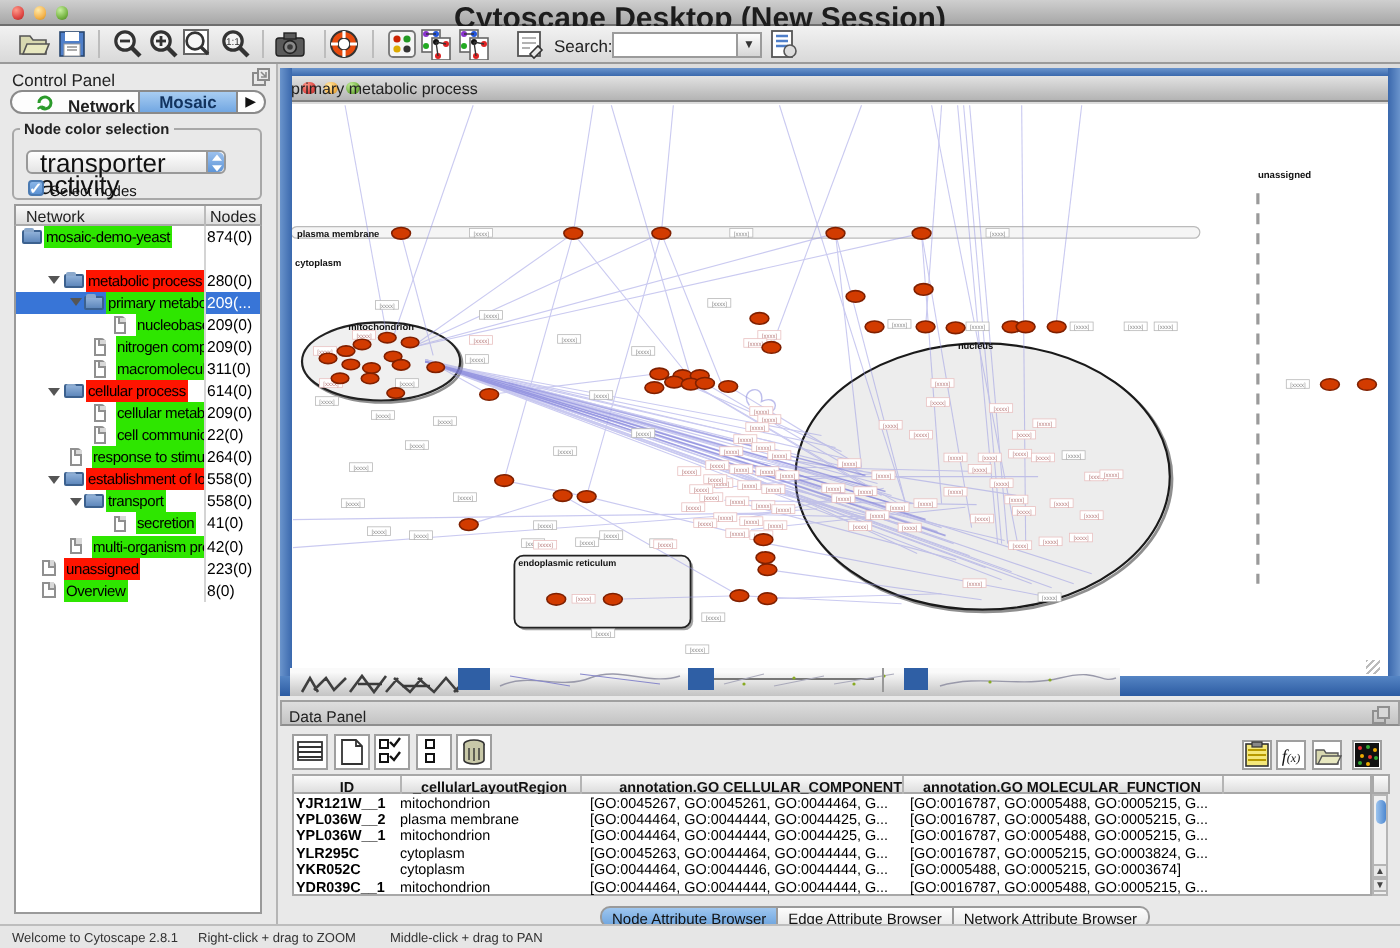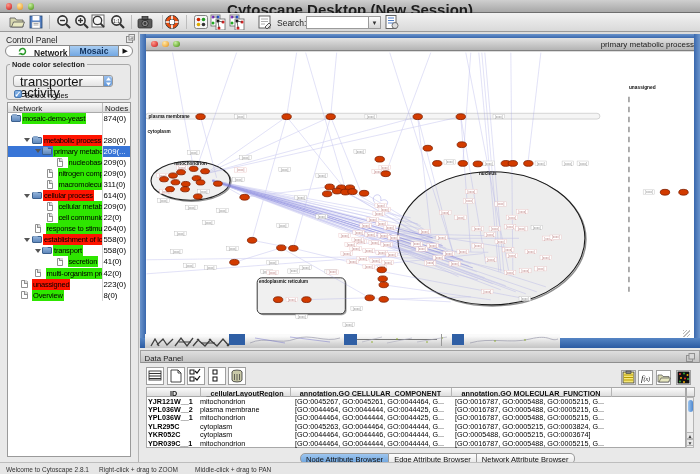--- a/index.html
+++ b/index.html
@@ -45,21 +45,21 @@
 .tname { position:absolute; top:0; height:11.05px; line-height:11px; padding:0 1px; color:#000; white-space:nowrap; overflow:hidden; }
 .tcount { position:absolute; left:95.5px; top:0; height:11.05px; line-height:11px; color:#000; letter-spacing:0; font-size:7.8px; }
 
 #desktop { position:absolute; left:139px; top:32px; width:561px; height:316px; background:#dcdcdc; }
 #frame { position:absolute; left:1px; top:2px; width:560px; height:314px; }
 #frame .btop { position:absolute; left:0; top:0; width:100%; height:3.5px; background:linear-gradient(#6a94cc,#3a68ad); }
 #frame .bleft { position:absolute; left:0; top:0; width:5.5px; height:100%; background:linear-gradient(90deg,#6a94cc,#3a68ad); }
 #frame .bright { position:absolute; right:0; top:0; width:6px; height:100%; background:linear-gradient(90deg,#3a68ad,#6a94cc); }
 #frame .bbot { position:absolute; left:0; bottom:0; width:100%; height:10px; background:linear-gradient(#5585c4,#2c5ba2); }
 #ftitle { position:absolute; left:5.5px; top:3.5px; right:6px; height:13px; background:linear-gradient(#e2e2e2,#b4b4b4); border-bottom:1px solid #808080; }
-#ftitle .t { position:absolute; left:0; width:100%; text-align:right; top:2.5px; font-size:8px; font-weight:normal; color:#222;padding-left:16px; }
+#ftitle .t { position:absolute; left:0; width:100%; text-align:left; top:2.5px; font-size:8px; font-weight:normal; color:#222; }
 #fcanvas { position:absolute; left:5.5px; top:17.5px; right:6px; bottom:10px; background:#fff; overflow:hidden; }
 .grip { position:absolute; right:4px; bottom:1px; width:7px; height:7px;
   background:repeating-linear-gradient(135deg,#bbb 0,#bbb 1px,#fff 1px,#fff 2.4px); }
 
 #strip { position:absolute; left:6px; top:302px; width:415px; height:14px; background:linear-gradient(#fafafa 15%,#d6d6d6 70%,#c4c4c4); overflow:hidden; }
 
 #dpanel { position:absolute; left:139px; top:350px; width:561px; height:113px; background:#e9e9e9; }
 #dtitle { position:absolute; left:0.5px; top:0; width:560px; height:13px; background:linear-gradient(#dedede,#c3c3c3); border:1px solid #a0a0a0; border-bottom:1px solid #8e8e8e; }
 #dtitle .t { position:absolute; left:4px; top:2.5px; font-size:7.8px; color:#222; }
 .dbtn { position:absolute; background:#fff; border:1px solid #9f9f9f; }
@@ -789,21 +789,21 @@
         <circle cx="11.5" cy="5" r="1" fill="#ea0"></circle>
         <circle cx="5" cy="8" r="1" fill="#ea0"></circle>
         <circle cx="9" cy="8.5" r="1" fill="#e33"></circle>
         <circle cx="12" cy="9" r="1" fill="#3a3"></circle>
         <circle cx="4" cy="11.5" r="1" fill="#3a3"></circle>
         <circle cx="8" cy="12" r="1" fill="#ea0"></circle>
       </svg>
     <div id="dtable-head">
       <span style="position:absolute;left:0;top:0.8px;width:53px;text-align:center">ID</span>
       <span style="position:absolute;left:53px;top:0.8px;width:90px;text-align:center">_cellularLayoutRegion</span>
-      <span style="position:absolute;left:143px;top:0.8px;width:161px;text-align:center">annotation.GO CELLULAR_COMPONENT</span>
+      <span style="position:absolute;left:143px;top:0.8px;width:161px;text-align:right">annotation.GO CELLULAR_COMPONENT</span>
       <span style="position:absolute;left:304px;top:0.8px;width:160px;text-align:center">annotation.GO MOLECULAR_FUNCTION</span>
       <span style="position:absolute;left:53px;top:0;width:1px;height:9.5px;background:#b5b5b5"></span>
       <span style="position:absolute;left:143px;top:0;width:1px;height:9.5px;background:#b5b5b5"></span>
       <span style="position:absolute;left:304px;top:0;width:1px;height:9.5px;background:#b5b5b5"></span>
       <span style="position:absolute;left:464px;top:0;width:1px;height:9.5px;background:#b5b5b5"></span>
     </div>
     <div style="position:absolute;left:547px;top:37px;width:9px;height:9.5px;background:linear-gradient(#fbfbfb,#dedede);border:1px solid #a8a8a8"></div>
     <div id="dtable-body"></div>
     <div class="drow" style="top:46.5px">
         <span class="dc dc1">YJR121W__1</span>

